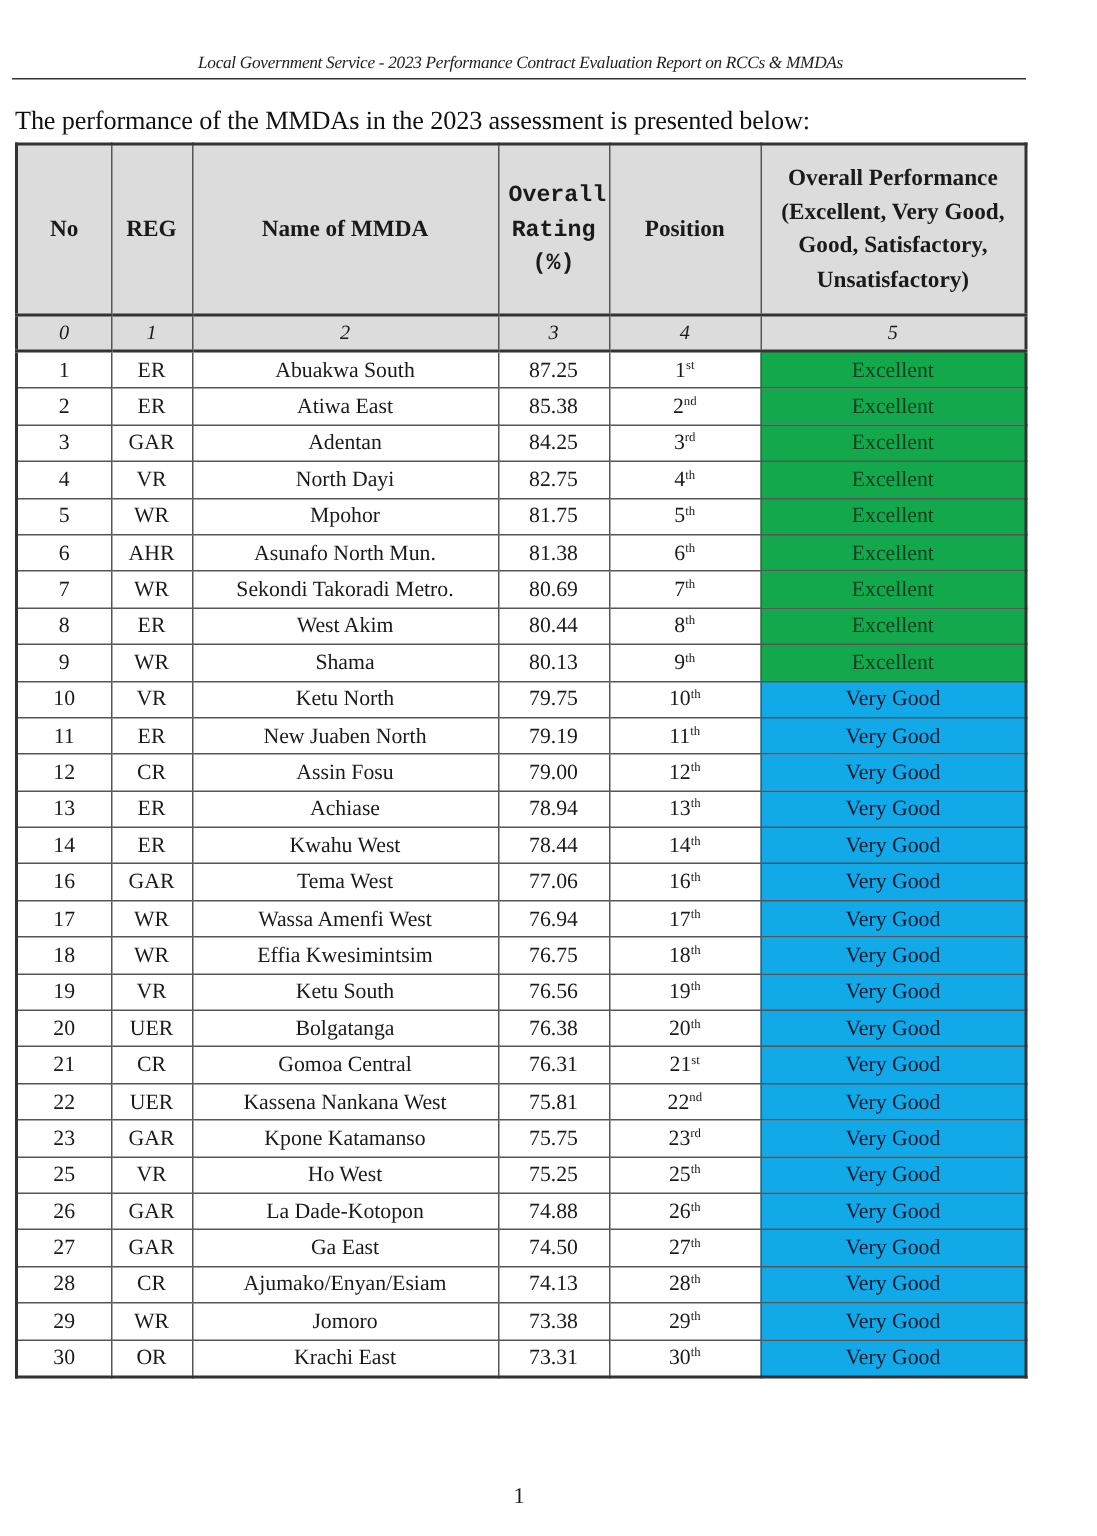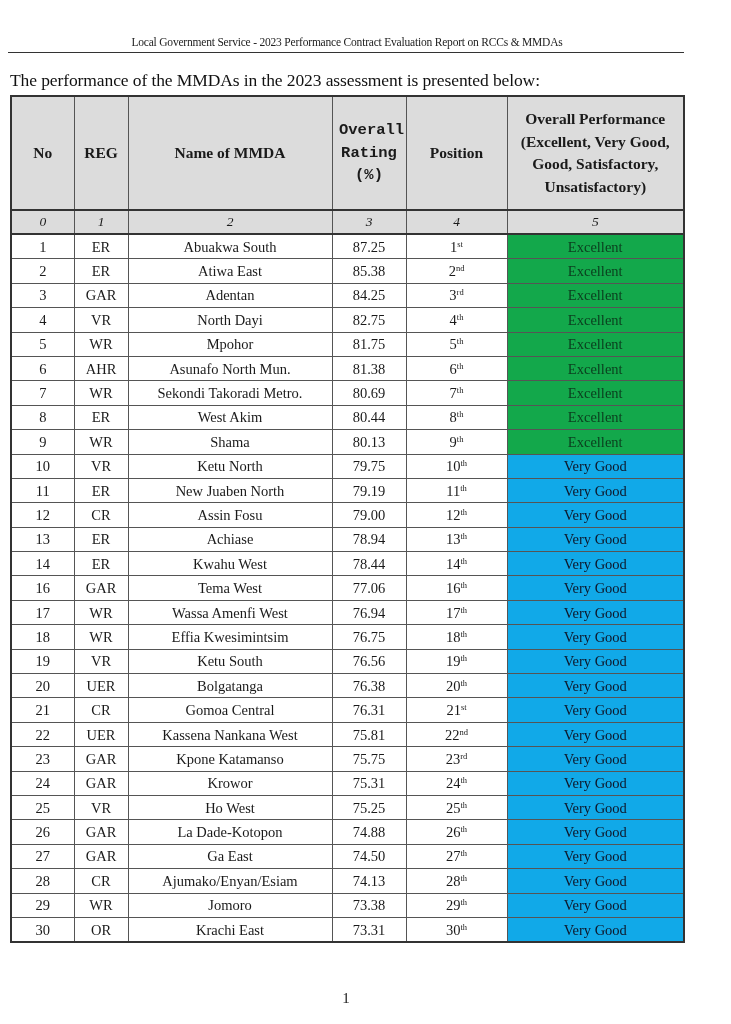--- a/index.html
+++ b/index.html
@@ -1,19 +1,19 @@
 <!DOCTYPE html>
 <html><head>
 <meta charset="utf-8">
 <style>
   html, body { margin: 0; padding: 0; background: #ffffff; }
   body { width: 731px; height: 1024px; position: relative; overflow: hidden;
          font-family: "Liberation Serif", "DejaVu Serif", serif; color: #1a1a1a; }
   .running-header { position: absolute; left: 10px; top: 36px; width: 674px; text-align: center;
-         font-size: 11.5px; letter-spacing: -0.2px; color: #222; }
+         font-style: italic; font-size: 11.5px; letter-spacing: -0.2px; color: #222; }
   .header-rule { position: absolute; left: 8px; top: 52px; width: 676px; height: 0; border-top: 1px solid #333; }
   .intro { position: absolute; left: 10px; top: 70px; font-size: 17.5px; color: #111; letter-spacing: -0.1px; }
   table.perf { position: absolute; left: 10px; top: 95px; width: 673px; border-collapse: collapse;
          font-size: 14.5px; table-layout: fixed; }
   table.perf th, table.perf td { border: 1px solid #555; text-align: center; padding: 0; }
   table.perf thead th { background: #dcdcdc; font-weight: bold; font-size: 15.5px; line-height: 22.5px; height: 112px; }
   table.perf thead tr.idx td { background: #dcdcdc; font-style: italic; height: 22px; font-size: 13.5px;
          border-top: 2px solid #333; border-bottom: 2px solid #333; }
   table.perf tbody td { height: 23.4px; line-height: 20px; }
   table.perf { border: 2px solid #333; }
@@ -227,28 +227,20 @@
       </tr>
       <tr>
         <td>23</td>
         <td>GAR</td>
         <td>Kpone Katamanso</td>
         <td>75.75</td>
         <td><span>23</span><sup>rd</sup></td>
         <td class="perf-verygood" style="background: rgb(17, 169, 232);">Very Good</td>
       </tr>
       <tr>
-        <td>24</td>
-        <td>GAR</td>
-        <td>Krowor</td>
-        <td>75.31</td>
-        <td><span>24</span><sup>th</sup></td>
-        <td class="perf-verygood" style="background: rgb(17, 169, 232);">Very Good</td>
-      </tr>
-      <tr>
         <td>25</td>
         <td>VR</td>
         <td>Ho West</td>
         <td>75.25</td>
         <td><span>25</span><sup>th</sup></td>
         <td class="perf-verygood" style="background: rgb(17, 169, 232);">Very Good</td>
       </tr>
       <tr>
         <td>26</td>
         <td>GAR</td>

